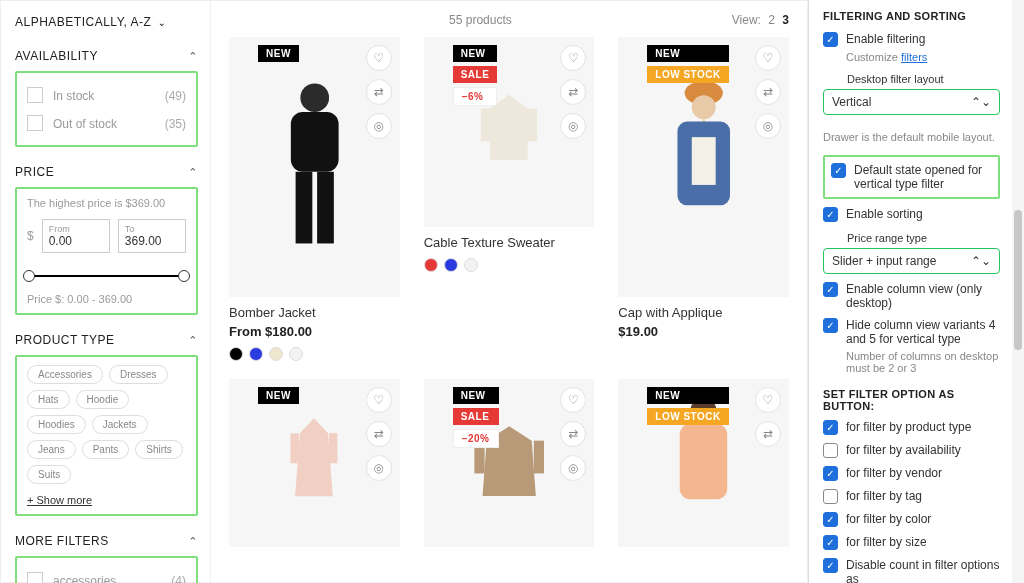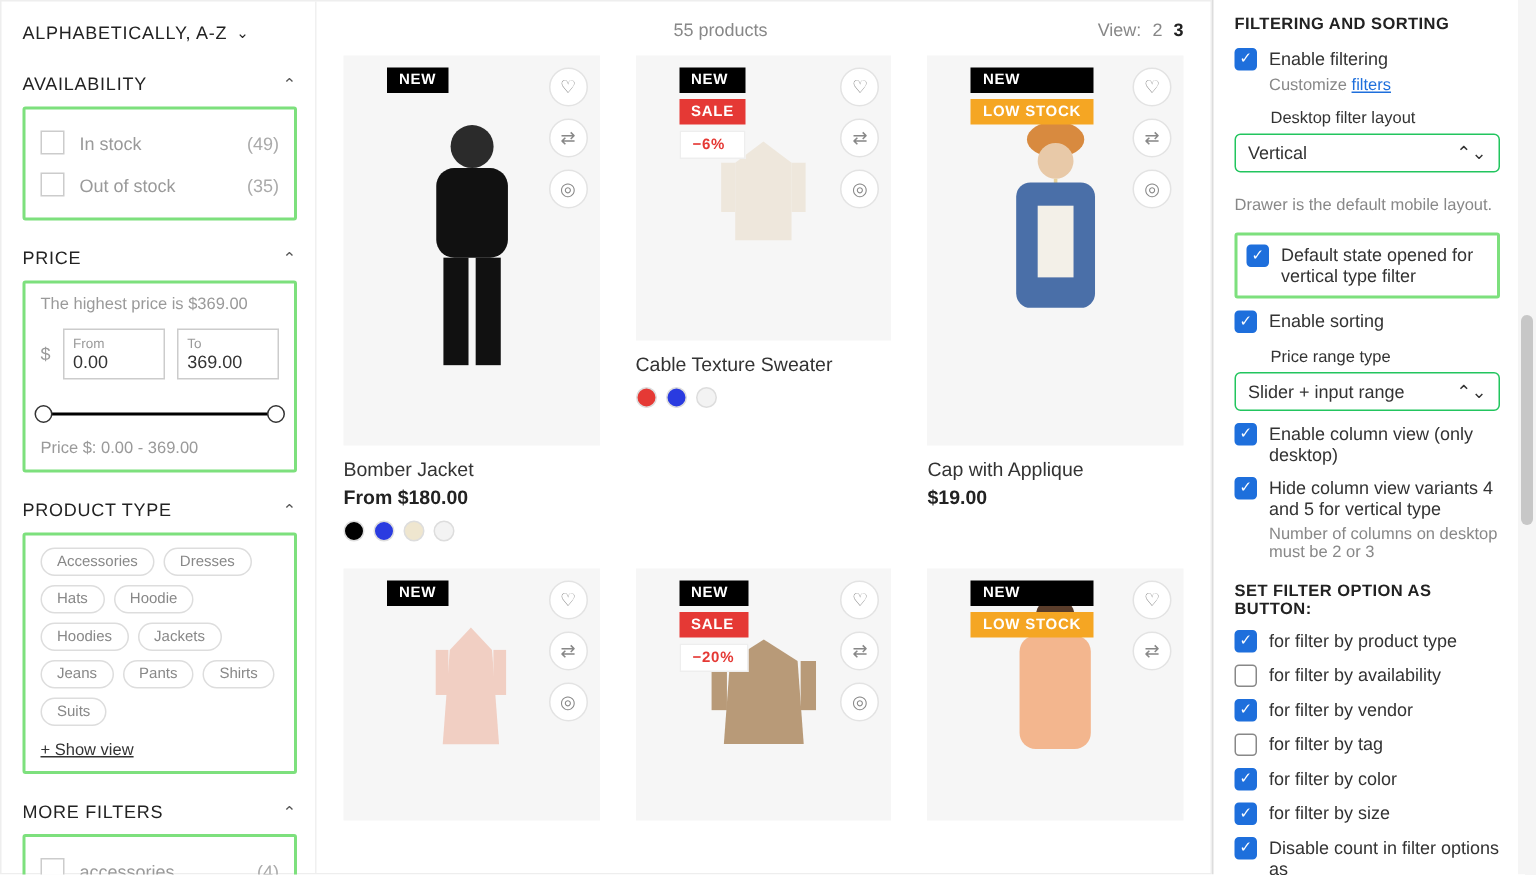--- a/index.html
+++ b/index.html
@@ -144,21 +144,21 @@
           <span class="tag">Dresses</span>
           <span class="tag">Hats</span>
           <span class="tag">Hoodie</span>
           <span class="tag">Hoodies</span>
           <span class="tag">Jackets</span>
           <span class="tag">Jeans</span>
           <span class="tag">Pants</span>
           <span class="tag">Shirts</span>
           <span class="tag">Suits</span>
         </div>
-        <div class="showmore">+ Show view</div>
+        <div class="showmore">+ Show more</div>
       </div>
 
       <div class="section-head">
         <span>MORE FILTERS</span>
         <span class="chev">⌃</span>
       </div>
       <div class="hl-box">
         <div class="check-row">
           <span class="box"></span>
           <span>accessories</span>

